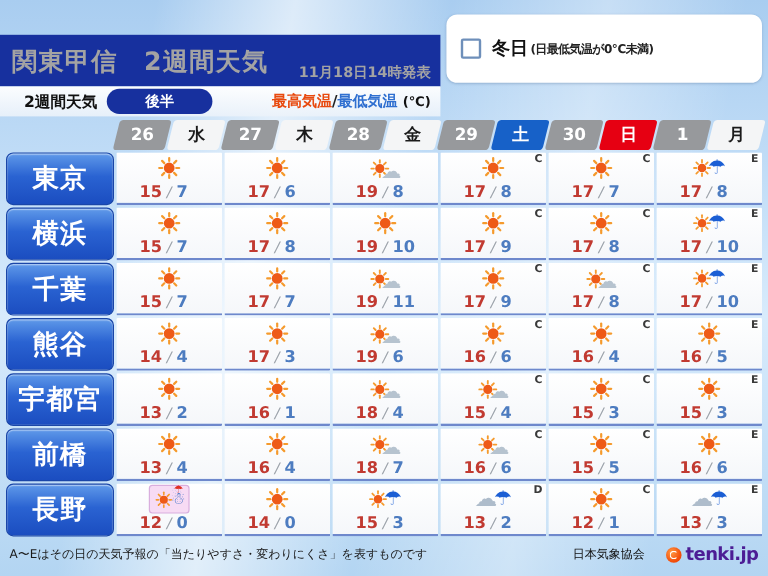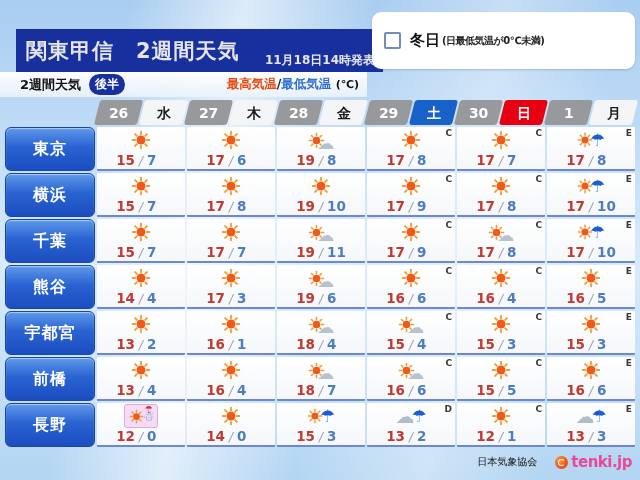--- a/index.html
+++ b/index.html
@@ -7,22 +7,22 @@
   body {
     font-family:"DejaVu Sans","Liberation Sans",sans-serif;
     background:
       linear-gradient(100deg, rgba(255,255,255,0) 18%, rgba(255,255,255,.6) 34%, rgba(255,255,255,0) 52%, rgba(255,255,255,.35) 70%, rgba(255,255,255,0) 86%),
       linear-gradient(180deg,#a9cdf0 0%,#c6e0f8 35%,#d8ebfc 55%,#b3d5f2 100%);
   }
   .page { position:relative; width:640px; height:480px; }
 
   
   .titlebar {
-    position:absolute; left:16px; top:29px; width:367px; height:43px;
-    background:#17309e; color:#e5e5e5;
+    position:absolute; left:0; top:29px; width:367px; height:43px;
+    background:#17309e; color:#a3a3a3;
     display:flex; align-items:center; padding:0 10px;
   }
   .titlebar .title { font-size:21px; font-weight:bold; letter-spacing:1px; white-space:nowrap; }
   .titlebar .issued { position:absolute; right:8px; bottom:3px; font-size:12px; font-weight:bold; }
 
   .legendbox {
     position:absolute; right:5px; top:12px; width:263px; height:57px;
     background:#fff; border-radius:9px; box-shadow:0 1px 2px rgba(40,70,120,.25);
     display:flex; align-items:center; padding:0 12px;
   }
@@ -33,21 +33,21 @@
   .legendbox .note { font-size:10px; font-weight:bold; color:#222; margin-left:2px; letter-spacing:-0.5px; }
 
   .substrip {
     position:absolute; left:0; top:72px; width:367px; height:25px;
     background:linear-gradient(180deg, rgba(255,255,255,.95), rgba(235,242,250,.9));
     display:flex; align-items:center;
   }
   .substrip .tablabel { font-size:13px; font-weight:bold; color:#111; margin-left:20px; }
   .substrip .badge {
     margin-left:8px; background:#17309e; color:#fff; font-size:12px; font-weight:bold;
-    padding:2px 6px; border-radius:11px;
+    padding:2px 32px; border-radius:11px;
   }
   .substrip .temp-legend { margin-left:auto; margin-right:8px; font-size:12.5px; font-weight:bold; white-space:nowrap; }
   .substrip .hi-l { color:#e8490e; }
   .substrip .sl-l { color:#222; }
   .substrip .lo-l { color:#2f6fd0; }
   .substrip .unit { color:#111; font-size:11px; }
 
   
   .table { position:absolute; left:5px; top:100px; width:630px; }
   .grid-row { display:grid; grid-template-columns:90px repeat(6,1fr); gap:2px; margin-bottom:2px; }
@@ -57,21 +57,21 @@
   .tab i { font-style:normal; transform:skewX(14deg); font-size:14px; font-weight:bold; line-height:1; }
   .date-tab { background:#97999c; } .date-tab i { color:#fff; }
   .day-tab  { background:#f4f5f6; } .day-tab i { color:#1a1a1a; }
   .day-tab.sat { background:#1761c8; } .day-tab.sat i { color:#fff; }
   .day-tab.sun-day { background:#e60012; } .day-tab.sun-day i { color:#fff; }
 
   .city {
     height:44px; border-radius:6px;
     background:linear-gradient(180deg,#5f99e9 0%,#2a63d2 45%,#1b4dc0 100%);
     border:1px solid #1a46a8; box-shadow:inset 0 1px 1px rgba(255,255,255,.5);
-    color:#fff; font-size:16px; font-weight:bold;
+    color:#fff; font-size:22px; font-weight:bold;
     display:flex; align-items:center; justify-content:center; letter-spacing:1px;
   }
   .cell {
     position:relative; height:44px;
     background:linear-gradient(180deg,#ffffff 0%,#f5f7fa 100%);
     border-bottom:2px solid #6e88cc; border-radius:1px;
     display:flex; flex-direction:column; align-items:center; justify-content:flex-start;
   }
   .grade { position:absolute; top:1px; right:3px; font-size:9px; font-weight:bold; color:#3a3a3a; }
   .icon-wrap { height:24px; margin-top:1px; display:flex; align-items:center; justify-content:center; }
@@ -90,21 +90,21 @@
   
   .footer { position:absolute; left:8px; right:8px; top:453px; display:flex; align-items:center; }
   .footer .note { font-size:10px; color:#1a1a1a; }
   .footer .right { margin-left:auto; display:flex; align-items:center; }
   .footer .org { font-size:10px; color:#111; margin-right:18px; }
   .logo-sun { width:13px; height:13px; border-radius:50%;
     background:radial-gradient(circle at 36% 34%, #ff9a45 0%, #f4510d 60%, #e63905 100%);
     margin-right:3px; position:relative; }
   .logo-sun::after { content:""; position:absolute; left:3px; top:3px; width:5px; height:5px;
     border:1.5px solid #fff; border-right-color:transparent; border-radius:50%; }
-  .logo-text { font-size:15px; font-weight:bold; color:#ec4899; letter-spacing:-0.5px; }
+  .logo-text { font-size:15px; font-weight:bold; color:#4c1d95; letter-spacing:-0.5px; }
 </style>
 </head>
 <body>
 
 <div class="page">
 
   <div class="titlebar">
     <span class="title">関東甲信　2週間天気</span>
     <span class="issued">11月18日14時発表</span>
   </div>
@@ -1166,20 +1166,21 @@
               <b class="hi">13</b>
               <i class="sl">/</i>
               <b class="lo">3</b>
             </span>
           </div>
         </div>
       </div>
   </div>
 
   <div class="footer">
+    <span class="note">A〜Eはその日の天気予報の「当たりやすさ・変わりにくさ」を表すものです</span>
     <span class="right">
       <span class="org">日本気象協会</span>
       <span class="logo-sun"></span>
       <span class="logo-text">tenki.jp</span>
     </span>
   </div>
 
 </div>
 
 </body></html>

